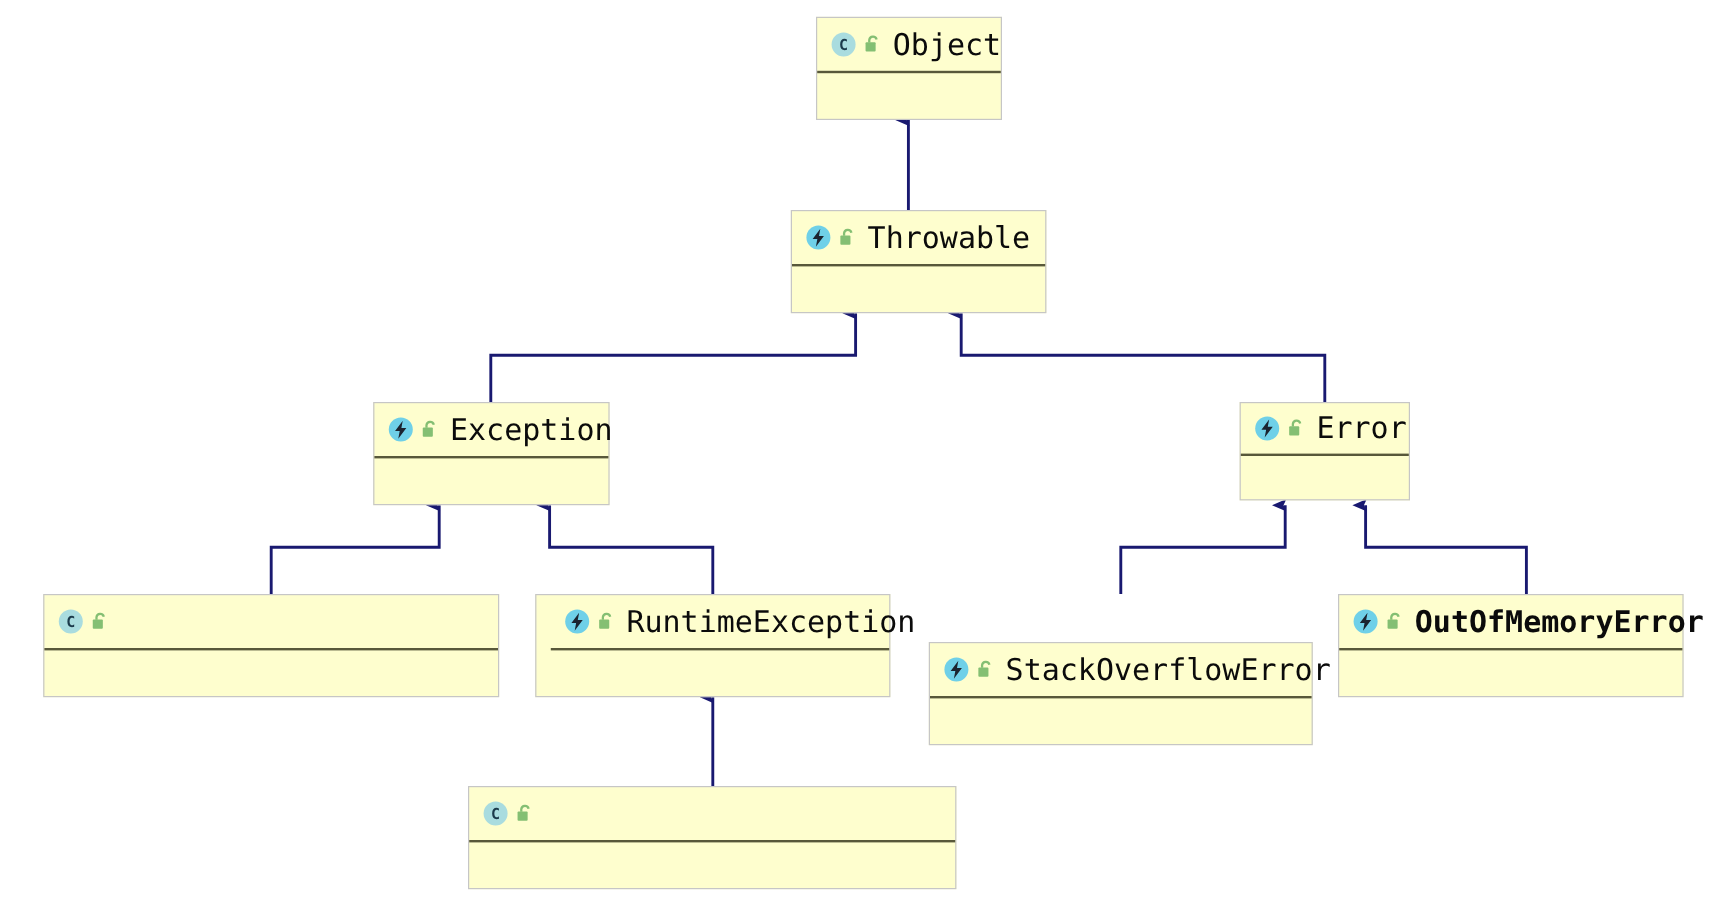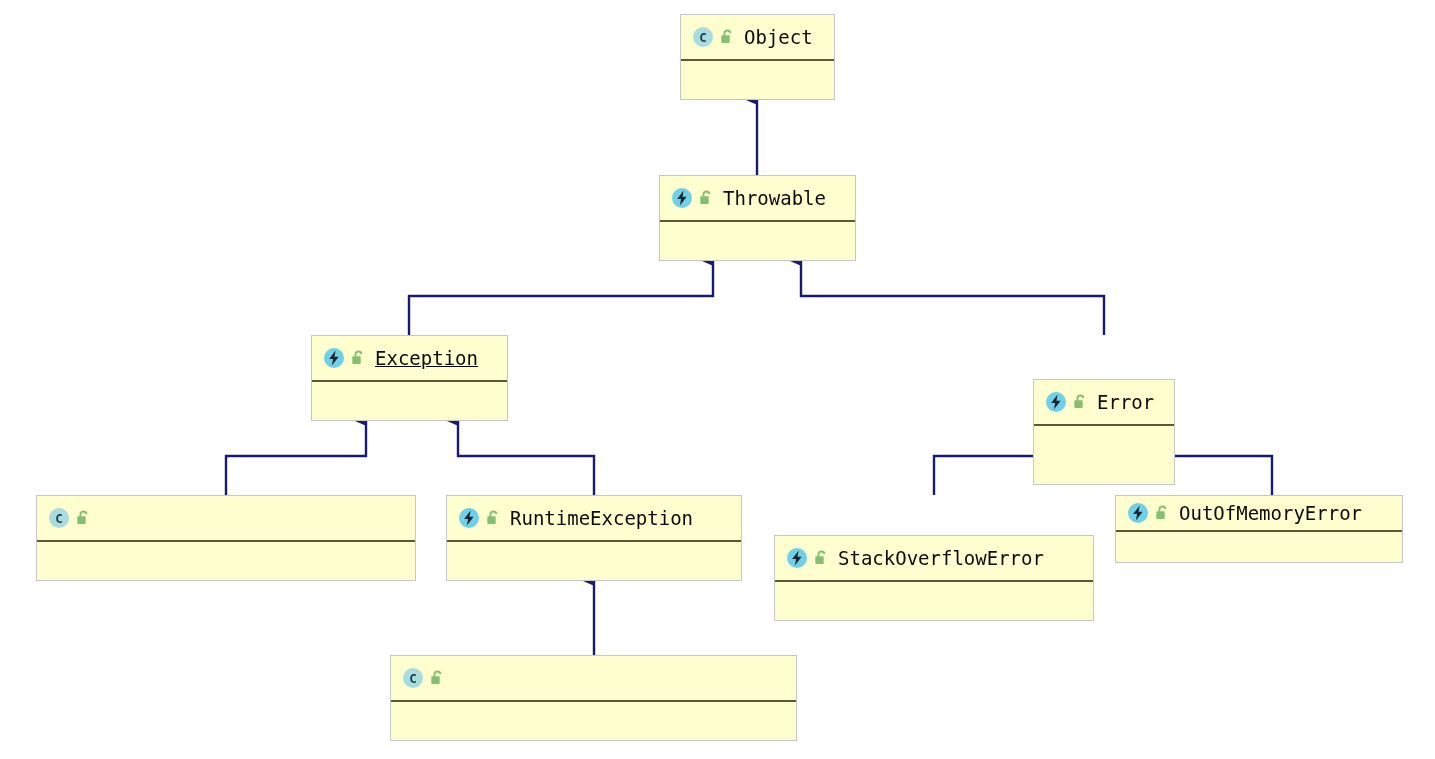--- a/index.html
+++ b/index.html
@@ -45,21 +45,21 @@
     padding: 0 13px 0 11px;
     border-bottom: 2px solid #58583a;
     white-space: nowrap;
   }
   .uml-body {
     box-sizing: border-box;
     height: 38px;
   }
   .uml-name {
     font-family: "DejaVu Sans Mono", "Liberation Mono", monospace;
-    font-size: 19px;
+    font-size: 25px;
     line-height: 23px;
     color: #0b0b0b;
     letter-spacing: 0px;
     margin-left: 10px;
   }
   
   .icon-stereotype {
     flex: 0 0 auto;
     width: 22px;
     height: 22px;
@@ -104,49 +104,49 @@
             <text x="11" y="15.6" text-anchor="middle" font-family="DejaVu Sans Mono, monospace" font-size="12.5" font-weight="600" fill="#1b3a4b">C</text>
           </svg>
           <svg class="icon-lock" viewBox="0 0 15 16">
             <path d="M5.4 6.4 V4.3 a3.1 3.1 0 0 1 6.1 -0.35" fill="none" stroke="#84bf73" stroke-width="1.9"></path>
             <rect x="2.3" y="6.3" width="8.4" height="7.6" rx="0.8" fill="#84bf73"></rect>
           </svg>
           <span class="uml-name">Object</span>
         </div>
         <div class="uml-body"></div>
       </div>
-      <div class="uml-class" style="left: 659px; top: 175px; width: 197px; height: 86px;">
+      <div class="uml-class" style="left: 659px; top: 175px; width: 213px; height: 86px;">
         <div class="uml-header">
           <svg class="icon-stereotype" viewBox="0 0 22 22">
             <circle cx="11" cy="11" r="10" fill="#6fd0e8"></circle>
             <path d="M12.6 3.6 L6.2 12.1 L10.1 12.1 L8.9 18.6 L15.6 9.7 L11.5 9.7 Z" fill="#1b2430"></path>
           </svg>
           <svg class="icon-lock" viewBox="0 0 15 16">
             <path d="M5.4 6.4 V4.3 a3.1 3.1 0 0 1 6.1 -0.35" fill="none" stroke="#84bf73" stroke-width="1.9"></path>
             <rect x="2.3" y="6.3" width="8.4" height="7.6" rx="0.8" fill="#84bf73"></rect>
           </svg>
           <span class="uml-name">Throwable</span>
         </div>
         <div class="uml-body"></div>
       </div>
-      <div class="uml-class" style="left: 311px; top: 335px; width: 197px; height: 86px; text-decoration: underline;">
+      <div class="uml-class" style="left: 311px; top: 335px; width: 197px; height: 86px;">
         <div class="uml-header">
           <svg class="icon-stereotype" viewBox="0 0 22 22">
             <circle cx="11" cy="11" r="10" fill="#6fd0e8"></circle>
             <path d="M12.6 3.6 L6.2 12.1 L10.1 12.1 L8.9 18.6 L15.6 9.7 L11.5 9.7 Z" fill="#1b2430"></path>
           </svg>
           <svg class="icon-lock" viewBox="0 0 15 16">
             <path d="M5.4 6.4 V4.3 a3.1 3.1 0 0 1 6.1 -0.35" fill="none" stroke="#84bf73" stroke-width="1.9"></path>
             <rect x="2.3" y="6.3" width="8.4" height="7.6" rx="0.8" fill="#84bf73"></rect>
           </svg>
           <span class="uml-name">Exception</span>
         </div>
         <div class="uml-body"></div>
       </div>
-      <div class="uml-class" style="left: 1033px; top: 335px; width: 142px; height: 106px; margin-top: 44px;">
+      <div class="uml-class" style="left: 1033px; top: 335px; width: 142px; height: 82px;">
         <div class="uml-header">
           <svg class="icon-stereotype" viewBox="0 0 22 22">
             <circle cx="11" cy="11" r="10" fill="#6fd0e8"></circle>
             <path d="M12.6 3.6 L6.2 12.1 L10.1 12.1 L8.9 18.6 L15.6 9.7 L11.5 9.7 Z" fill="#1b2430"></path>
           </svg>
           <svg class="icon-lock" viewBox="0 0 15 16">
             <path d="M5.4 6.4 V4.3 a3.1 3.1 0 0 1 6.1 -0.35" fill="none" stroke="#84bf73" stroke-width="1.9"></path>
             <rect x="2.3" y="6.3" width="8.4" height="7.6" rx="0.8" fill="#84bf73"></rect>
           </svg>
           <span class="uml-name">Error</span>
@@ -159,21 +159,21 @@
             <circle cx="11" cy="11" r="10" fill="#a9dcdf"></circle>
             <text x="11" y="15.6" text-anchor="middle" font-family="DejaVu Sans Mono, monospace" font-size="12.5" font-weight="600" fill="#1b3a4b">C</text>
           </svg>
           <svg class="icon-lock" viewBox="0 0 15 16">
             <path d="M5.4 6.4 V4.3 a3.1 3.1 0 0 1 6.1 -0.35" fill="none" stroke="#84bf73" stroke-width="1.9"></path>
             <rect x="2.3" y="6.3" width="8.4" height="7.6" rx="0.8" fill="#84bf73"></rect>
           </svg>
         </div>
         <div class="uml-body"></div>
       </div>
-      <div class="uml-class" style="left: 446px; top: 495px; width: 296px; height: 86px;">
+      <div class="uml-class" style="left: 446px; top: 495px; width: 296px; height: 86px; padding-left: 12px;">
         <div class="uml-header">
           <svg class="icon-stereotype" viewBox="0 0 22 22">
             <circle cx="11" cy="11" r="10" fill="#6fd0e8"></circle>
             <path d="M12.6 3.6 L6.2 12.1 L10.1 12.1 L8.9 18.6 L15.6 9.7 L11.5 9.7 Z" fill="#1b2430"></path>
           </svg>
           <svg class="icon-lock" viewBox="0 0 15 16">
             <path d="M5.4 6.4 V4.3 a3.1 3.1 0 0 1 6.1 -0.35" fill="none" stroke="#84bf73" stroke-width="1.9"></path>
             <rect x="2.3" y="6.3" width="8.4" height="7.6" rx="0.8" fill="#84bf73"></rect>
           </svg>
           <span class="uml-name">RuntimeException</span>
@@ -187,21 +187,21 @@
             <path d="M12.6 3.6 L6.2 12.1 L10.1 12.1 L8.9 18.6 L15.6 9.7 L11.5 9.7 Z" fill="#1b2430"></path>
           </svg>
           <svg class="icon-lock" viewBox="0 0 15 16">
             <path d="M5.4 6.4 V4.3 a3.1 3.1 0 0 1 6.1 -0.35" fill="none" stroke="#84bf73" stroke-width="1.9"></path>
             <rect x="2.3" y="6.3" width="8.4" height="7.6" rx="0.8" fill="#84bf73"></rect>
           </svg>
           <span class="uml-name">StackOverflowError</span>
         </div>
         <div class="uml-body"></div>
       </div>
-      <div class="uml-class" style="left: 1115px; top: 495px; width: 288px; height: 68px;">
+      <div class="uml-class" style="left: 1115px; top: 495px; width: 288px; height: 86px; font-weight: bold;">
         <div class="uml-header">
           <svg class="icon-stereotype" viewBox="0 0 22 22">
             <circle cx="11" cy="11" r="10" fill="#6fd0e8"></circle>
             <path d="M12.6 3.6 L6.2 12.1 L10.1 12.1 L8.9 18.6 L15.6 9.7 L11.5 9.7 Z" fill="#1b2430"></path>
           </svg>
           <svg class="icon-lock" viewBox="0 0 15 16">
             <path d="M5.4 6.4 V4.3 a3.1 3.1 0 0 1 6.1 -0.35" fill="none" stroke="#84bf73" stroke-width="1.9"></path>
             <rect x="2.3" y="6.3" width="8.4" height="7.6" rx="0.8" fill="#84bf73"></rect>
           </svg>
           <span class="uml-name">OutOfMemoryError</span>

